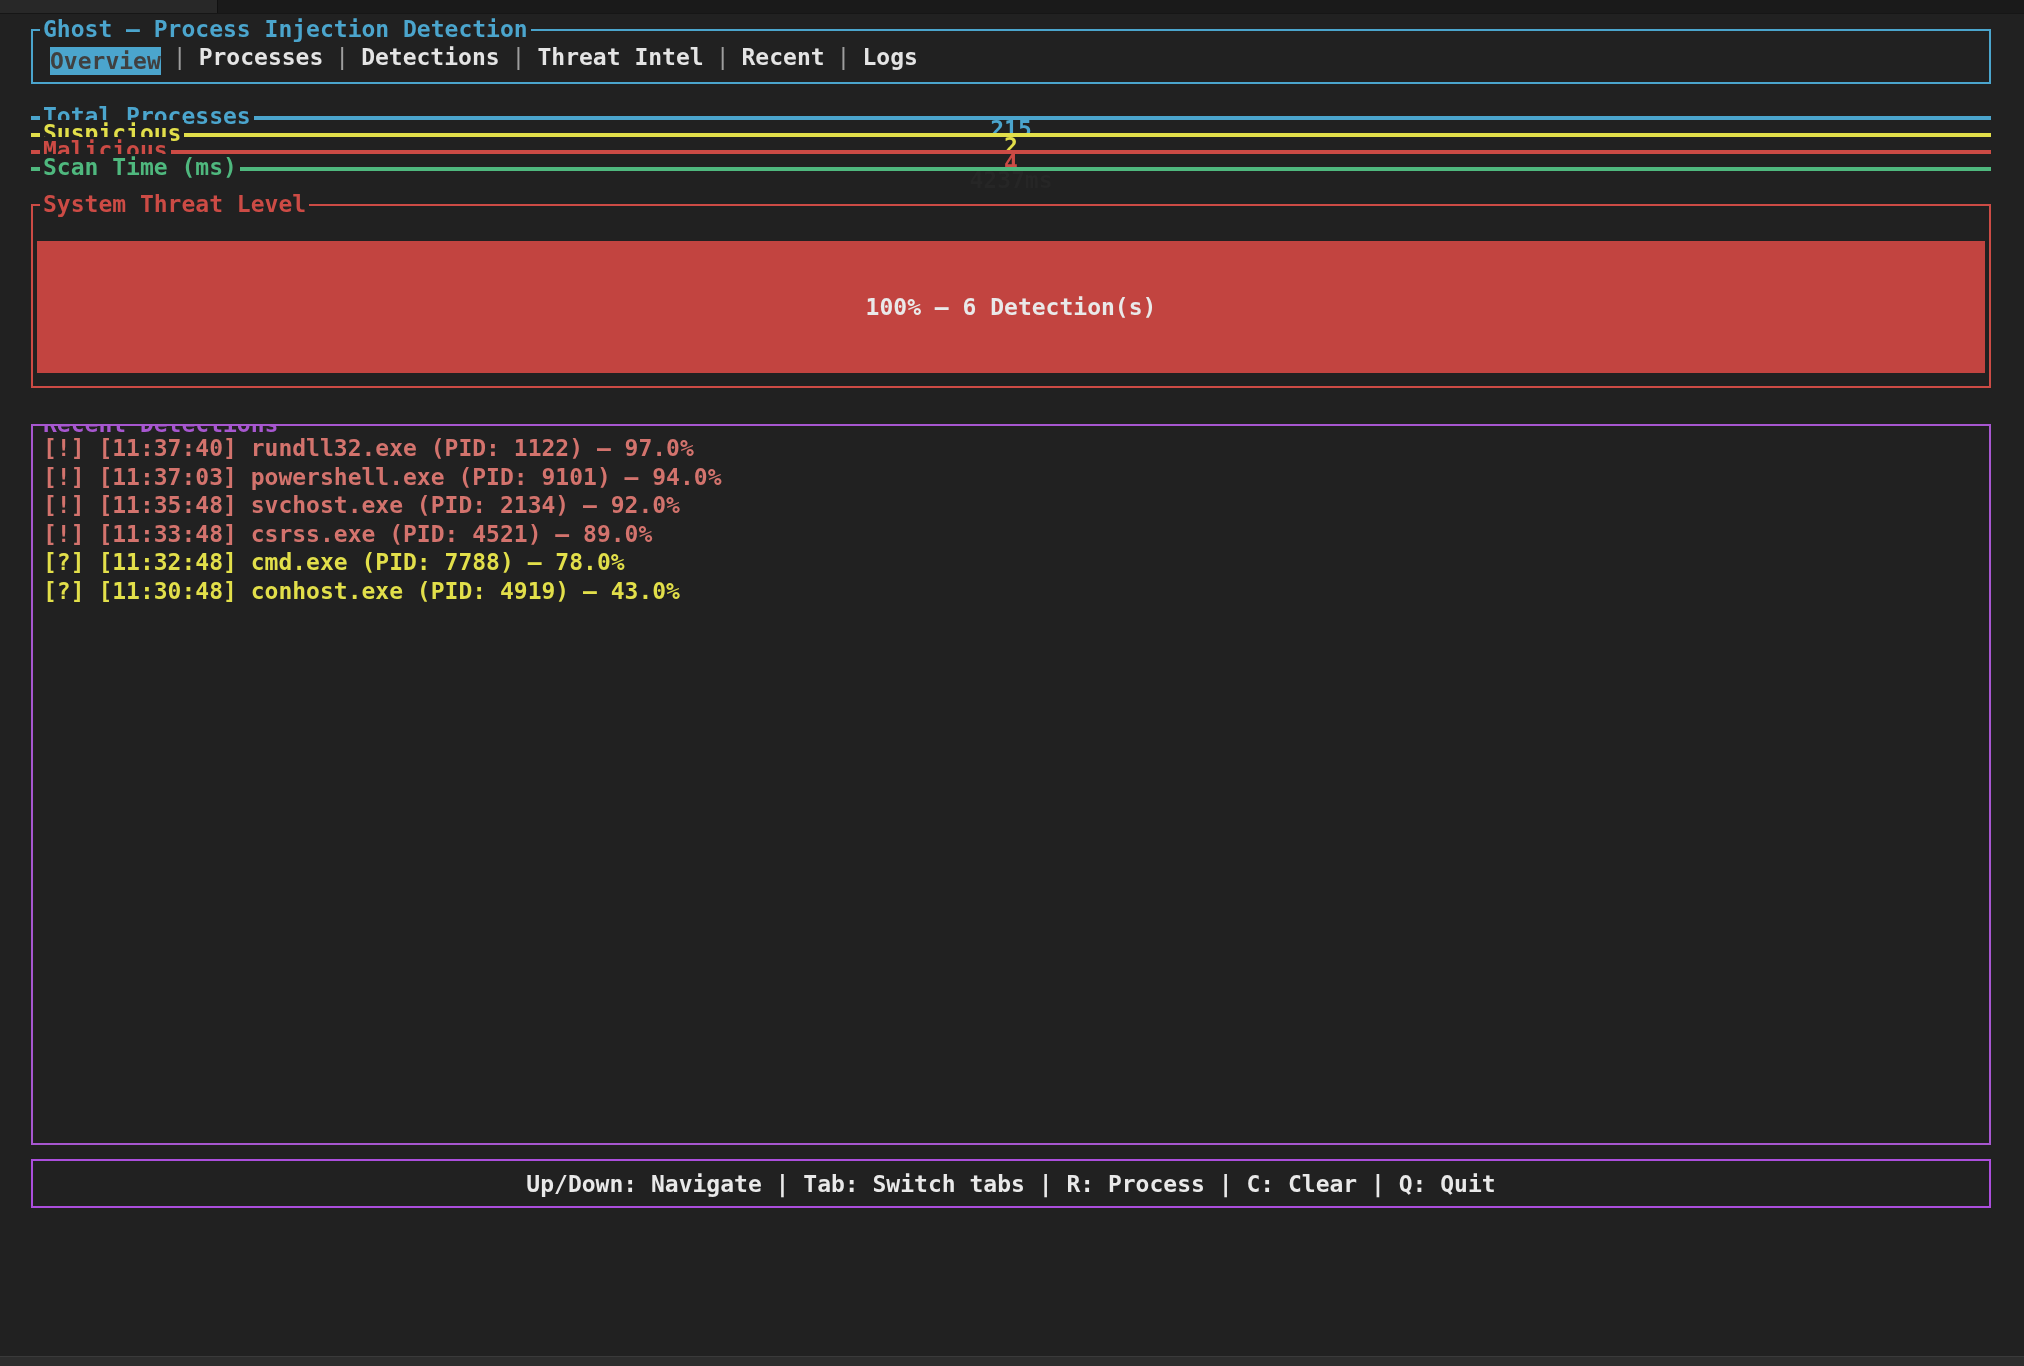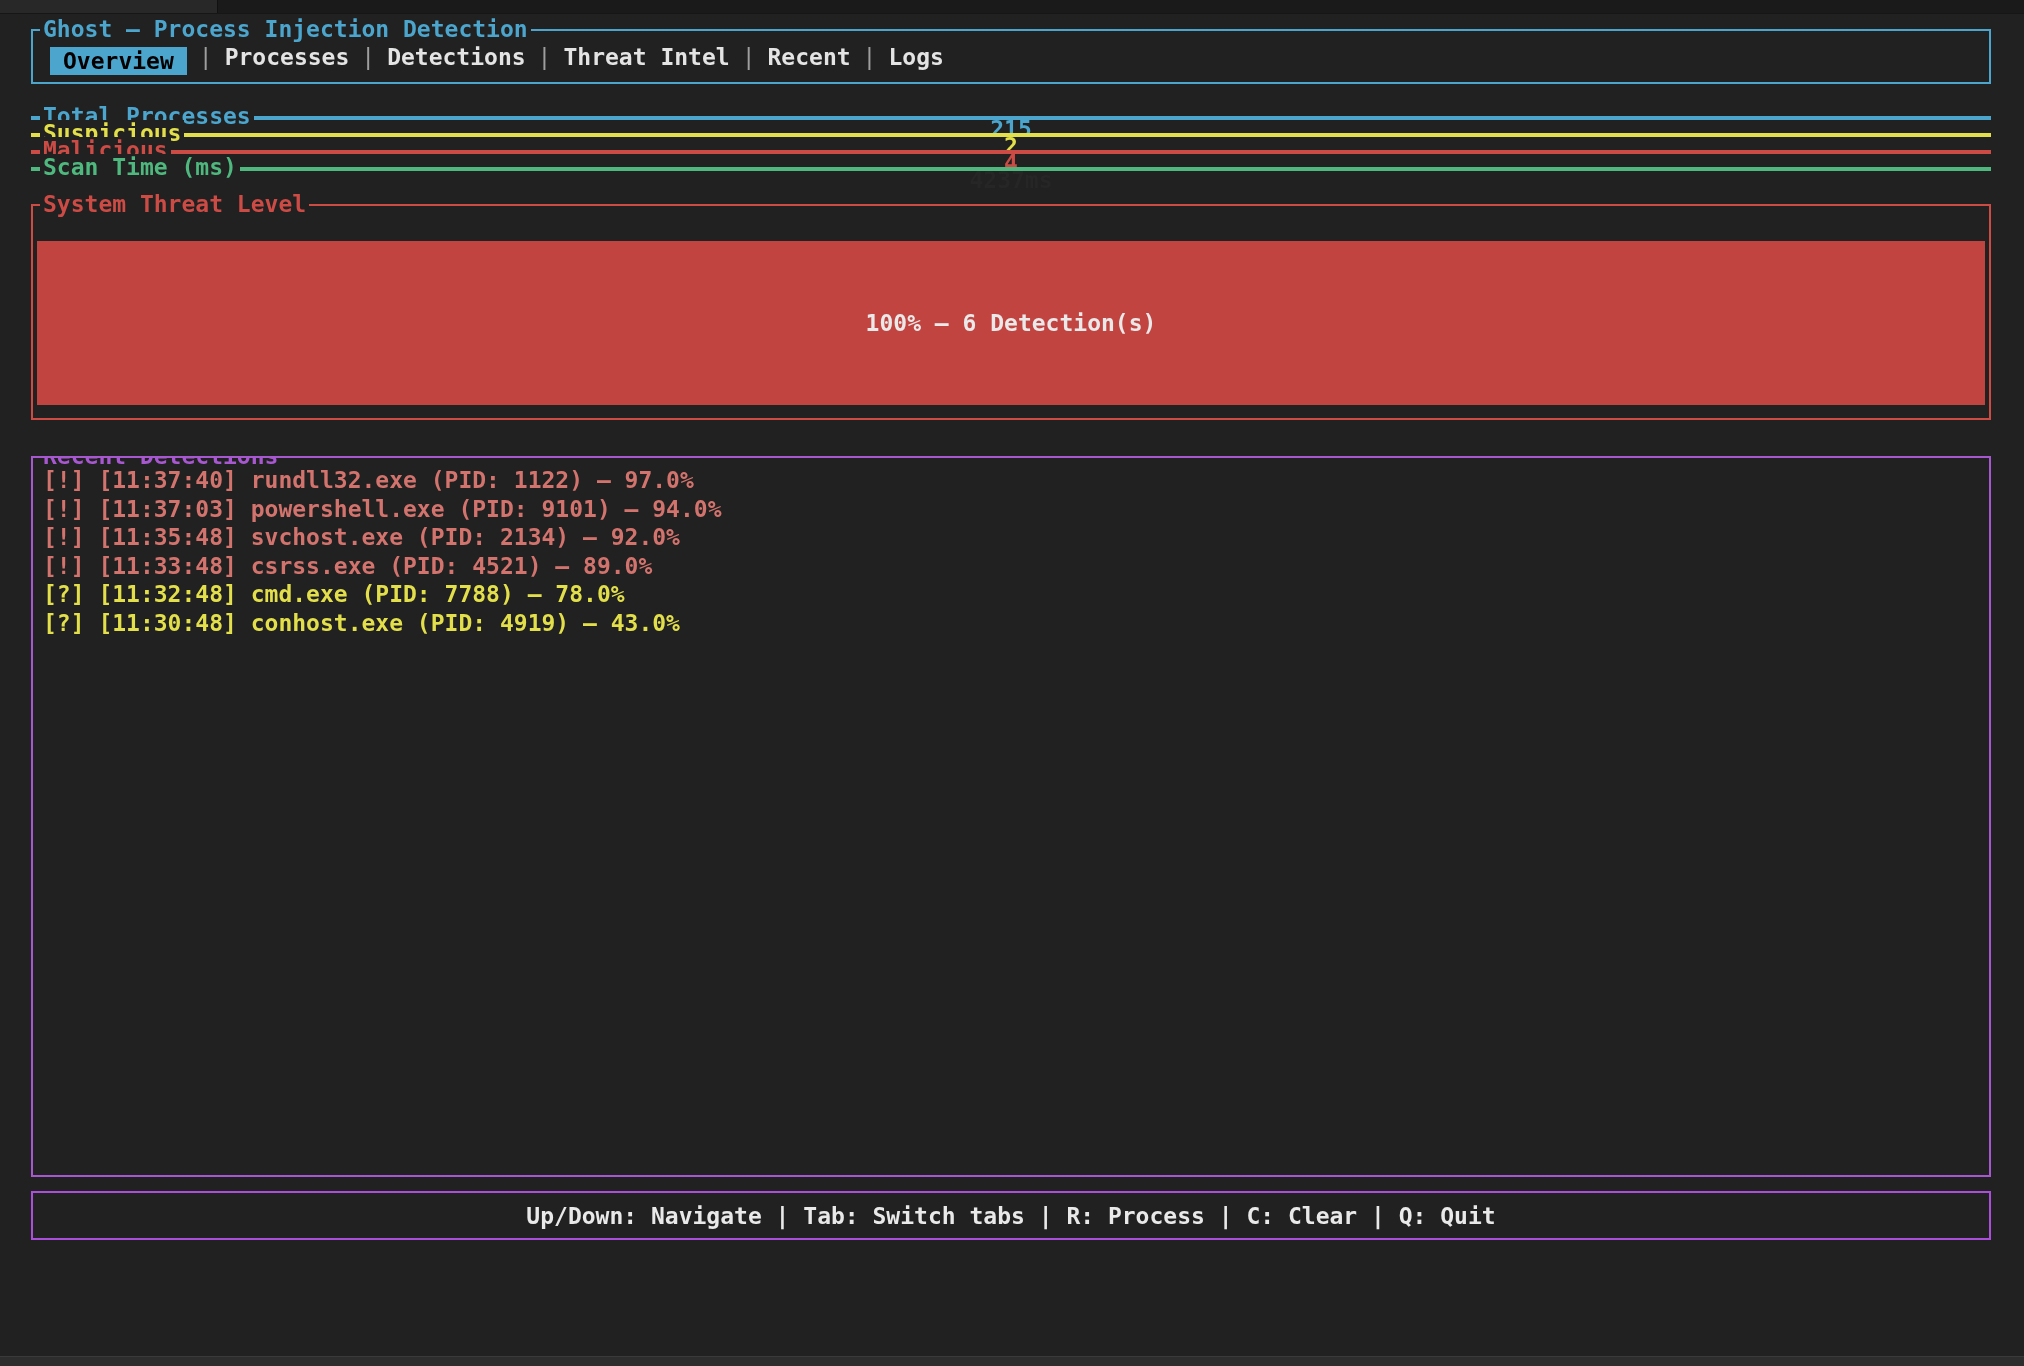--- a/index.html
+++ b/index.html
@@ -27,42 +27,42 @@
   }
   .c-cyan{border-color:var(--cyan);}   .c-cyan>.tbox-title{color:var(--cyan);}
   .c-yellow{border-color:var(--yellow);} .c-yellow>.tbox-title{color:var(--yellow);}
   .c-red{border-color:var(--red);}     .c-red>.tbox-title{color:var(--red);text-align:center;}
   .c-green{border-color:var(--green);} .c-green>.tbox-title{color:var(--green);}
   .c-purple{border-color:var(--purple);} .c-purple>.tbox-title{color:var(--purple);}
   .c-purple2{border-color:var(--purple2);}
 
   .tabs-box{margin-top:15px; height:55px; display:flex; align-items:center; padding-left:17px;}
   .tab{font-size:23px; font-weight:bold; color:var(--tab_text); white-space:pre; cursor:default;}
-  .tab.active{background:var(--cyan); color:#000000; padding:1px 13px;margin-top:8px;}
+  .tab.active{background:var(--cyan); color:#404040; padding:1px 0;margin-top:8px;}
   .tab-sep{font-size:23px; color:var(--sep); padding:0 12px; white-space:pre;}
 
   .stats-row{display:flex; gap:13px; margin-top:32px;flex-direction:column;}
   .stat{flex:1; height:193px;}
 
   .gauge{position:absolute; left:4px; right:4px; top:11px; bottom:13px;}
   .gauge-fill{position:absolute; left:0; top:0; bottom:0; width:0;}
   .c-cyan .gauge-fill{background:var(--cyan);}
   .c-yellow .gauge-fill{background:var(--yellow);}
   .c-red .gauge-fill{background:var(--red_fill);}
   .c-green .gauge-fill{background:var(--green_fill);}
   .gauge-label{
     position:absolute; inset:0; display:flex; align-items:center; justify-content:center;
     font-size:23px; font-weight:bold; white-space:pre;
   }
   .c-cyan .gauge-label{color:var(--cyan);}
   .c-yellow .gauge-label{color:var(--yellow);}
   .c-red .gauge-label{color:var(--red);}
   .c-green .gauge-label{color:var(--dark);}
 
-  .threat{margin-top:33px; height:216px;}
+  .threat{margin-top:33px; height:184px;}
   .threat .gauge{top:9px; bottom:13px;margin-top:26px;}
   .threat .gauge-label{color:var(--white);}
 
   .detections{margin-top:36px; height:721px; padding:8px 10px; overflow:hidden;}
   .det-line{font-size:23px; line-height:28.5px; font-weight:bold; white-space:pre; cursor:default;}
   .det-high{color:var(--red_text);}
   .det-med{color:var(--yellow);}
 
   .footer{margin-top:14px; height:49px; display:flex; align-items:center; justify-content:center;}
   .footer-text{font-size:23px; font-weight:bold; color:var(--white); white-space:pre;}

